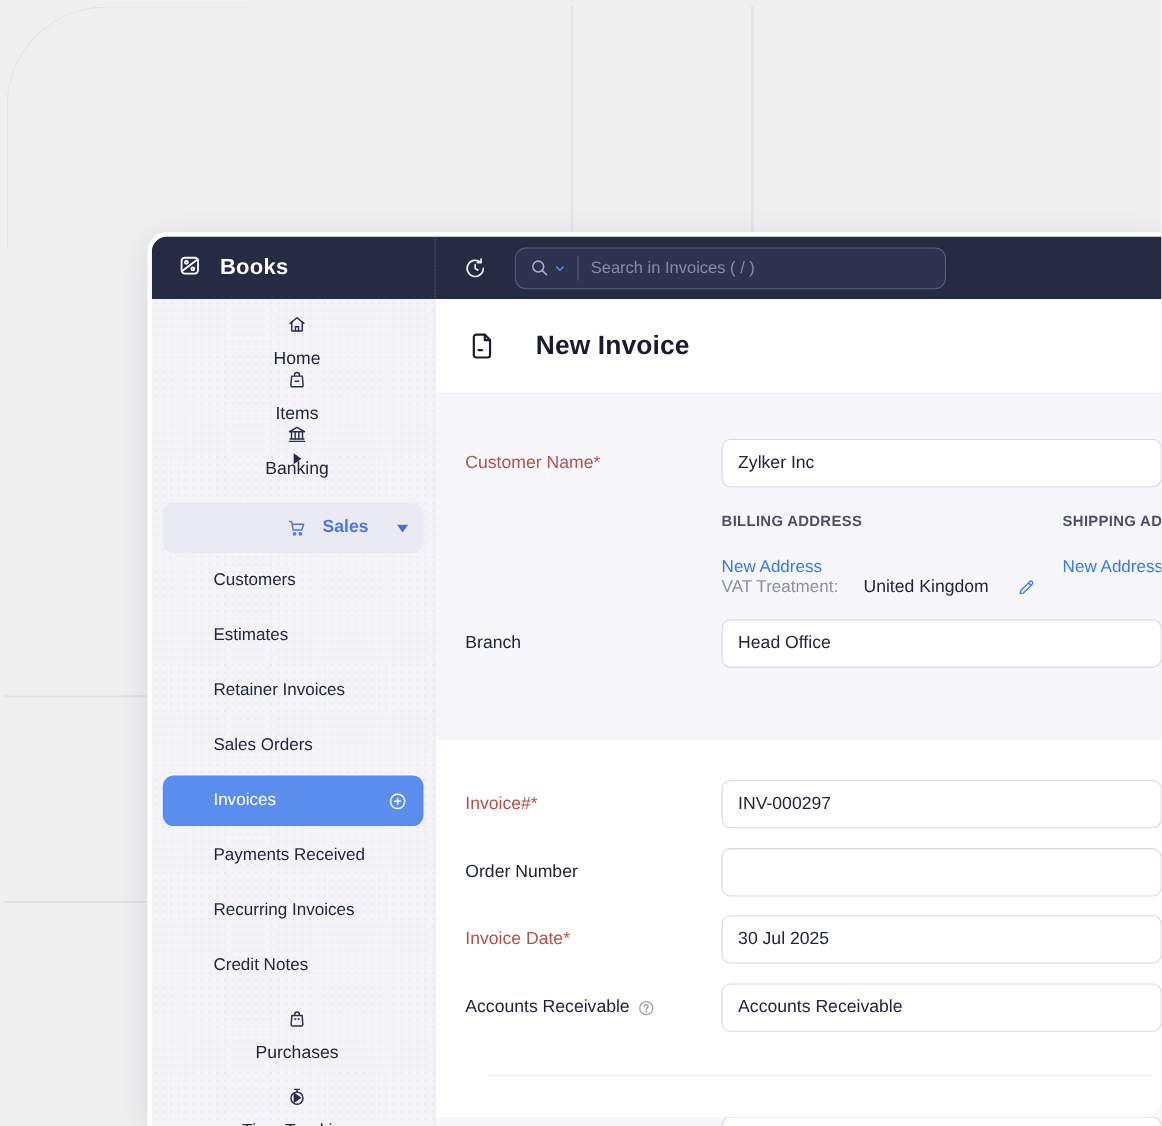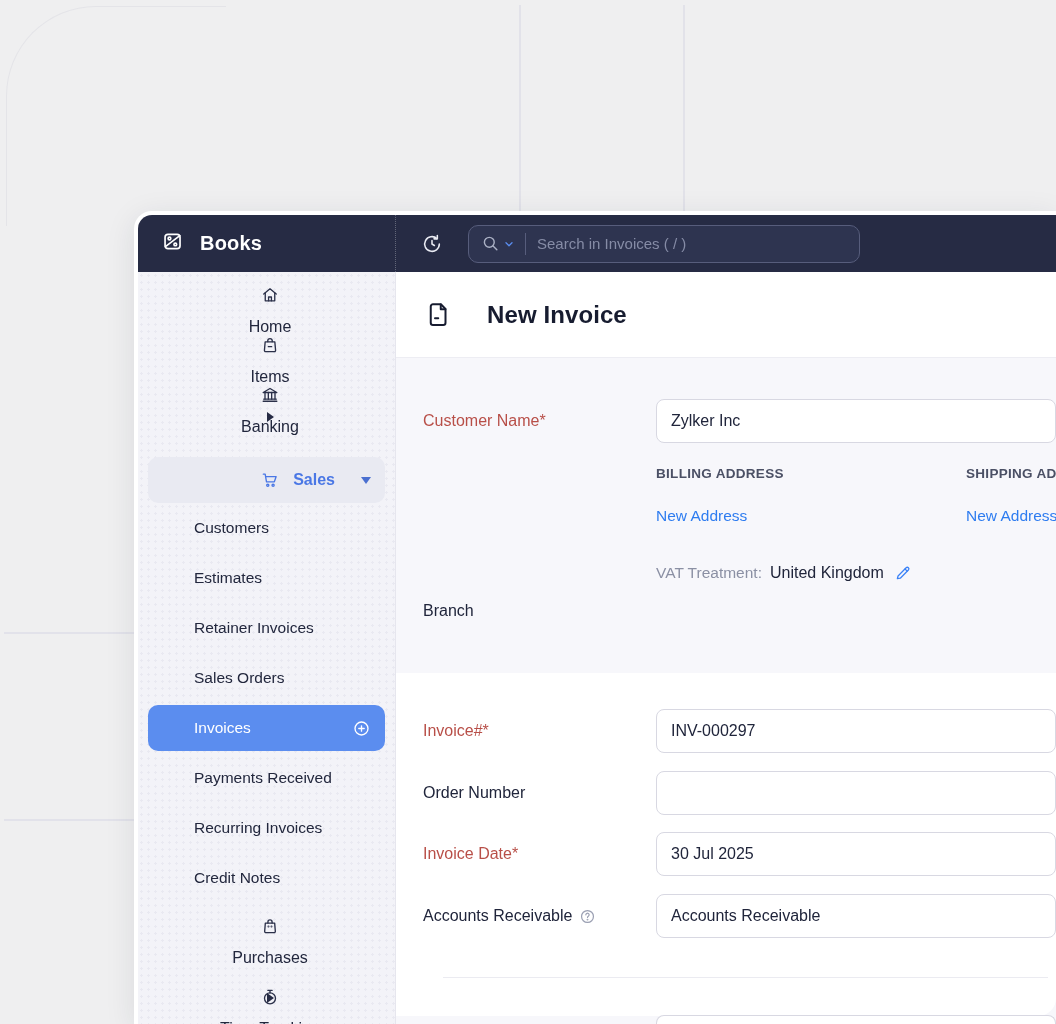--- a/index.html
+++ b/index.html
@@ -90,21 +90,21 @@
   .fcol { flex:1; min-width:0; }
   .tinput { width:100%; height:44px; background:#ffffff; border:1px solid #d8d8e2; border-radius:8px;
             font-size:16px; color:#20253b; padding:0 14px; outline:none;
             font-family:"Liberation Sans",sans-serif; }
   .mt18 { margin-top:18px; } .mt17 { margin-top:17px; }
 
   .addr-block { margin-left:233px; margin-top:23px; display:flex; }
   .addr-col1 { width:310px; flex:0 0 310px; }
   .addr-head { font-size:13.5px; font-weight:600; color:#4b5065; letter-spacing:.3px; white-space:nowrap; }
   .addr-link { margin-top:26px; font-size:15.5px; font-weight:500; color:#2e7cf0; cursor:pointer; white-space:nowrap; }
-  .vat-row { margin-left:233px; margin-top:39px; display:flex; align-items:center; gap:8px; white-space:nowrap; }
+  .vat-row { margin-left:233px; display:flex; align-items:center; gap:23px; white-space:nowrap; }
   .vat-label { font-size:15.5px; color:#8b90a4; }
   .vat-value { font-size:16px; color:#20253b; }
   .pencil { display:flex; color:#3b82f6; cursor:pointer; margin-left:2px; }
   .branch-row { margin-top:20px; }
   .help { display:flex; color:#9a9fb2; cursor:pointer; }
   .divider { height:1px; background:#ebebf1; margin:39px 8px 0 20px; }
 </style>
 </head>
 <body>
 
@@ -315,20 +315,23 @@
               <span class="pencil">
                 <svg width="18" height="18" viewBox="0 0 24 24" fill="none" stroke="currentColor" stroke-width="1.7" stroke-linecap="round" stroke-linejoin="round">
                   <path d="M4.5 19.5l.9-3.6L16.2 5.1a2.1 2.1 0 0 1 3 3L8.4 18.9l-3.9.6z"></path>
                     <path d="M14.7 6.6l2.9 2.9"></path>
                 </svg>
               </span>
             </div>
 
             <div class="frow branch-row">
               <span class="flabel">Branch</span>
+              <span class="fcol">
+                <input class="tinput" value="Head Office" style="">
+              </span>
             </div>
           </div>
 
           <div class="sec2">
             <div class="frow">
               <span class="flabel req">Invoice#*</span>
               <span class="fcol">
                 <input class="tinput" value="INV-000297" style="">
               </span>
             </div>

